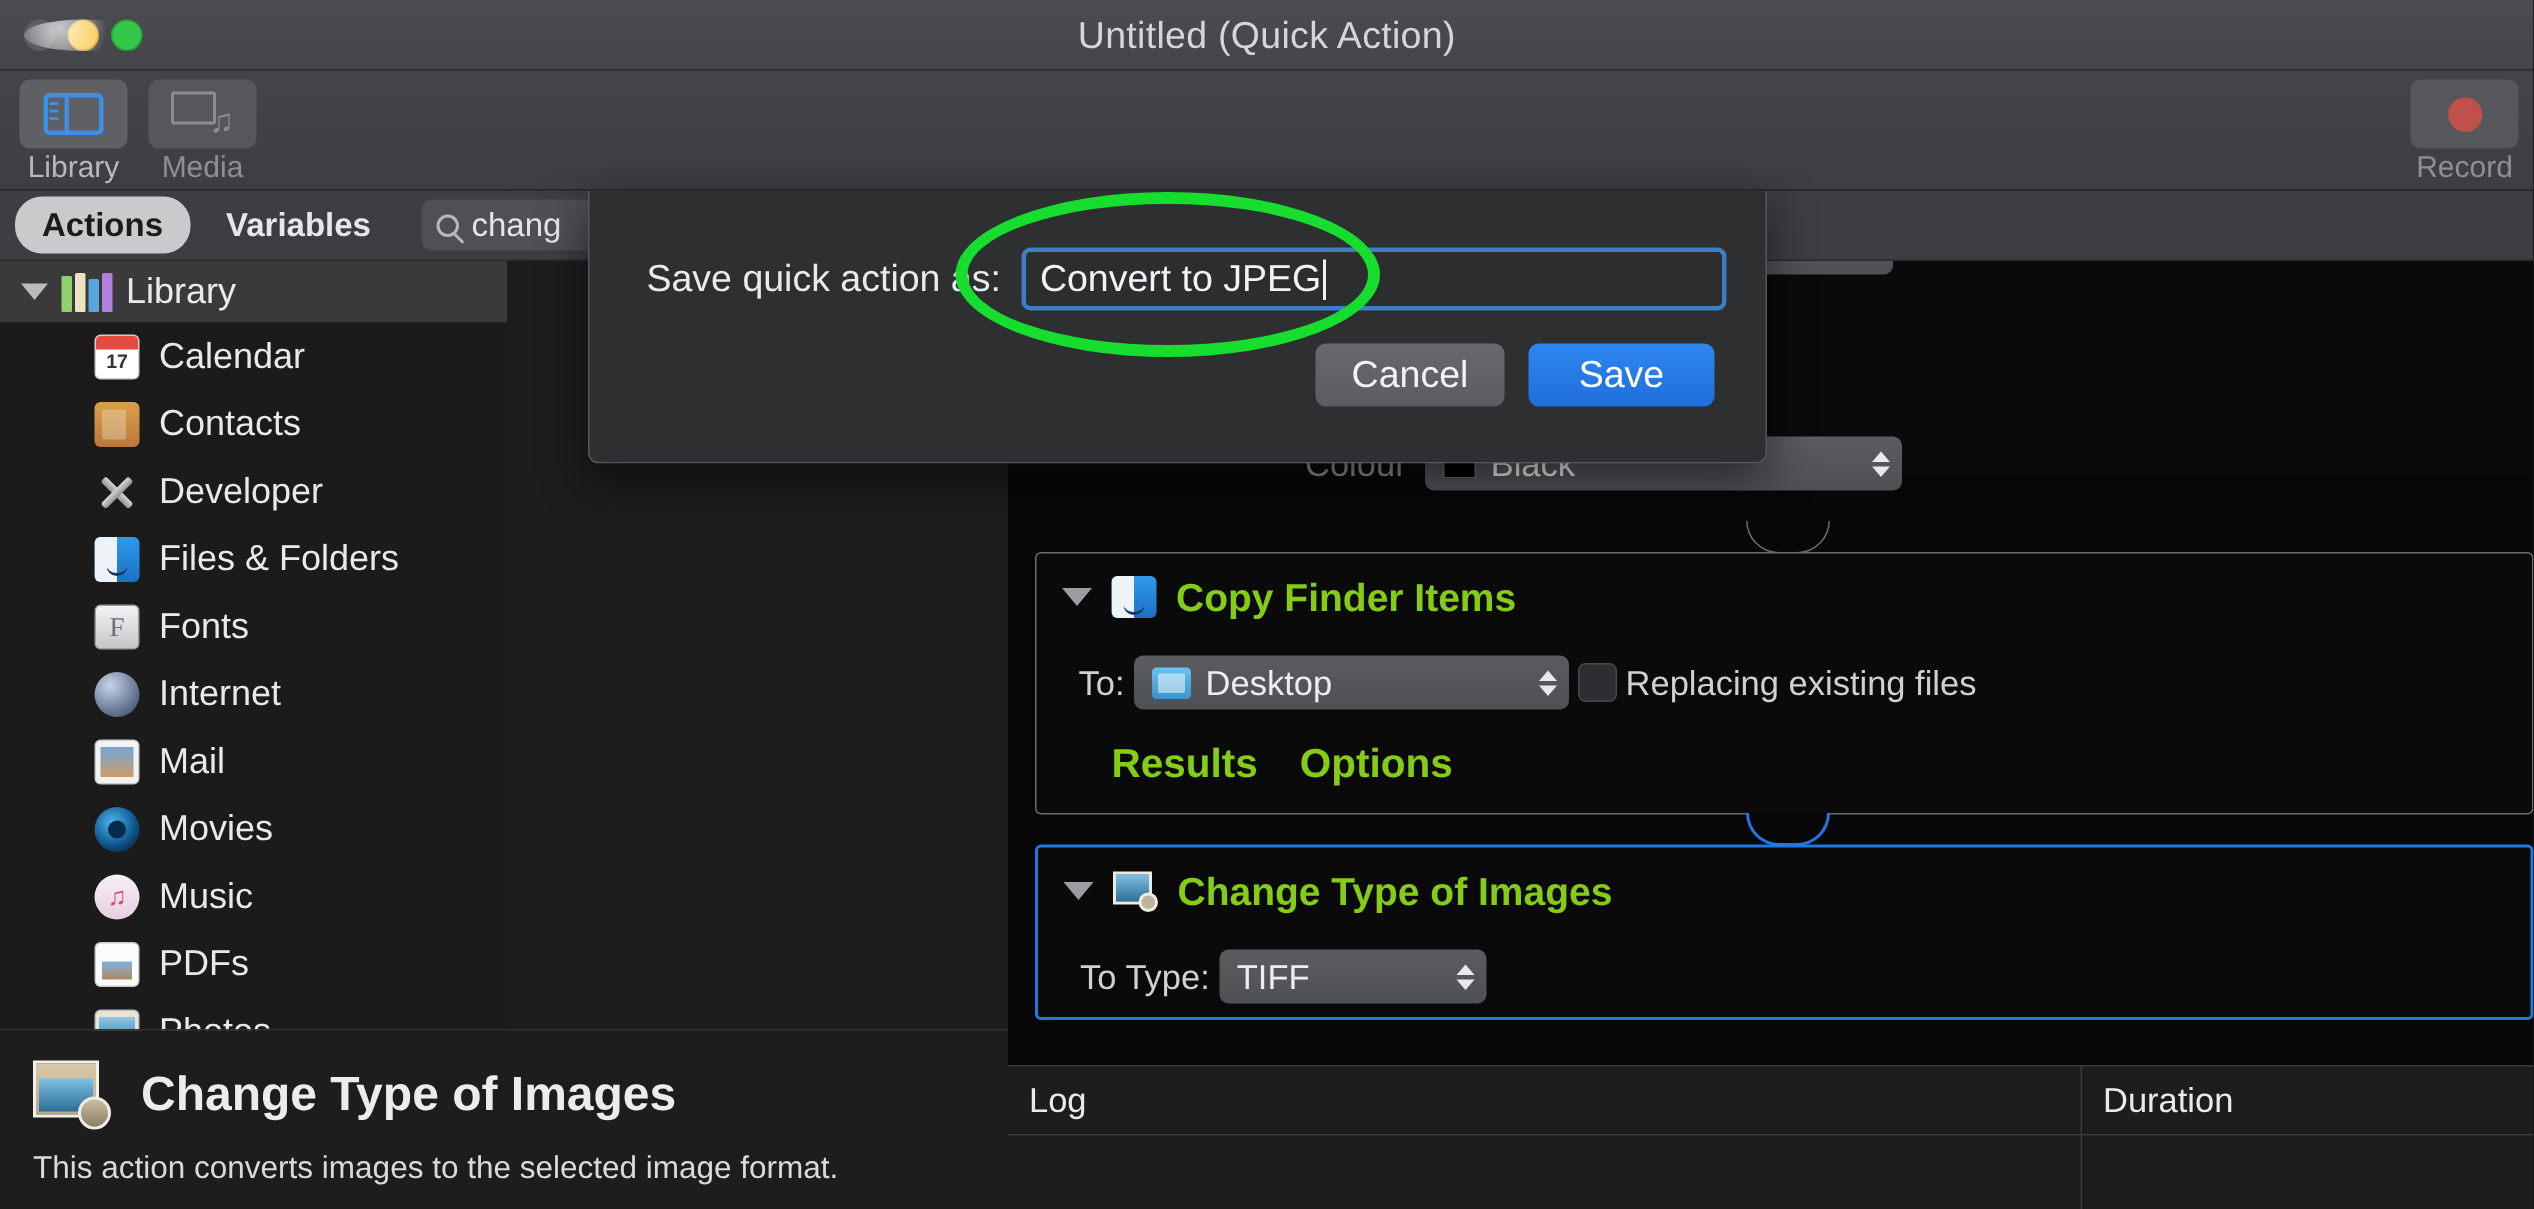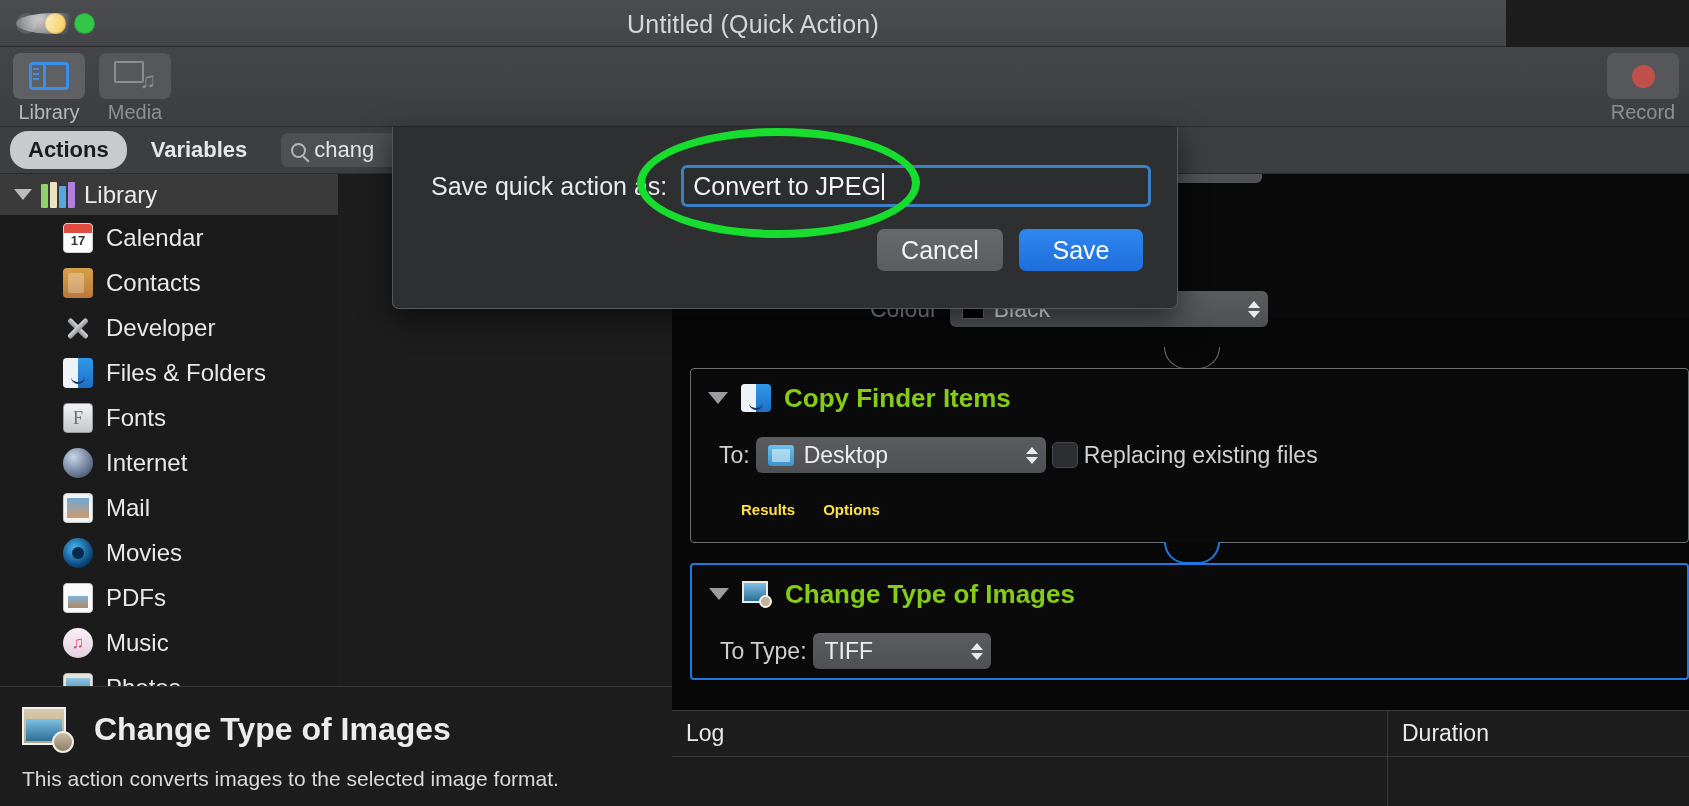--- a/index.html
+++ b/index.html
@@ -6,21 +6,21 @@
   html,body{
     width:1689px; height:806px; overflow:hidden;
     background:#1e1e1e;
     font-family:"Liberation Sans", sans-serif;
     -webkit-font-smoothing:antialiased;
   }
   .window{ position:relative; width:1689px; height:806px; background:#1d1d1d; overflow:hidden; }
 
   
   .titlebar{
-    position:absolute; left:0; top:0; width:1506px; height:47px;
+    position:absolute; left:0; top:0; width:1689px; height:47px;
     background:linear-gradient(#4a4c50,#434549);
     border-bottom:1px solid #2b2c2f;
   }
   .traffic{ position:absolute; left:16px; top:13px; display:flex; gap:8px; }
   .tl{ width:21px; height:21px; border-radius:50%; }
   .tl-close{ background:#5b5d60; }
   .tl-min{ background:#f7c948; box-shadow:inset 0 0 0 1px rgba(0,0,0,.18); }
   .tl-max{ background:#34c749; box-shadow:inset 0 0 0 1px rgba(0,0,0,.18); }
   .tl-min::after,.tl-max::after{
     content:""; position:absolute; inset:0;
@@ -179,21 +179,21 @@
     position:absolute; left:18px; right:0; background:#0a0a0a;
     border:1px solid #6c6e71; border-radius:4px;
   }
   .action.selected{ border:2px solid #1f78e0; }
   .act-head{ display:flex; align-items:center; gap:13px; height:58px; padding-left:17px; }
   .act-disc{ width:0;height:0;border-left:10px solid transparent;border-right:10px solid transparent;border-top:12px solid #9a9c9f; }
   .act-icon{ width:30px; height:28px; flex:none; position:relative; }
   .act-title{ font-size:26px; font-weight:bold; color:#84cc16; }
   .act-row{ display:flex; align-items:center; gap:6px; padding-left:28px; height:56px; }
   .act-tabs{ display:flex; gap:28px; padding-left:50px; height:52px; align-items:center; }
-  .act-tab{ font-size:15px; color:#fde047; font-weight:bold; cursor:default; }
+  .act-tab{ font-size:27px; color:#84cc16; font-weight:bold; cursor:default; }
 
   .notch{ position:absolute; width:56px; height:22px; left:492px; overflow:hidden; }
   .notch i{ position:absolute; left:0; top:0; width:56px; height:22px; border:1px solid #6c6e71; border-top:none;
      border-radius:0 0 28px 28px; background:#070707; }
   .notch.blue i{ border-color:#1f78e0; border-width:2px; border-top:none; }
 
   
   .log-area{ position:absolute; left:0; right:0; bottom:0; height:96px; background:#1d1d1d; border-top:1px solid #3a3a3a; }
   .log-head{ display:flex; height:46px; align-items:center; border-bottom:1px solid #3a3a3a;text-align:right; }
   .log-col{ font-size:23px; color:#e9eaeb; padding-left:14px; }
@@ -350,26 +350,26 @@
       </div>
       <div class="lib-item">
         <div class="li-ic ic-mail"></div>
         <div class="lib-item-label">Mail</div>
       </div>
       <div class="lib-item">
         <div class="li-ic ic-movies"></div>
         <div class="lib-item-label">Movies</div>
       </div>
       <div class="lib-item">
+        <div class="li-ic ic-music"></div>
+        <div class="lib-item-label">Music</div>
+      </div>
+      <div class="lib-item">
         <div class="li-ic ic-pdf"></div>
         <div class="lib-item-label">PDFs</div>
-      </div>
-      <div class="lib-item">
-        <div class="li-ic ic-music"></div>
-        <div class="lib-item-label">Music</div>
       </div>
       <div class="lib-item">
         <div class="li-ic ic-photos"></div>
         <div class="lib-item-label">Photos</div>
       </div>
 
     </div>
   </div>
 
   <div class="lib-divider"></div>

